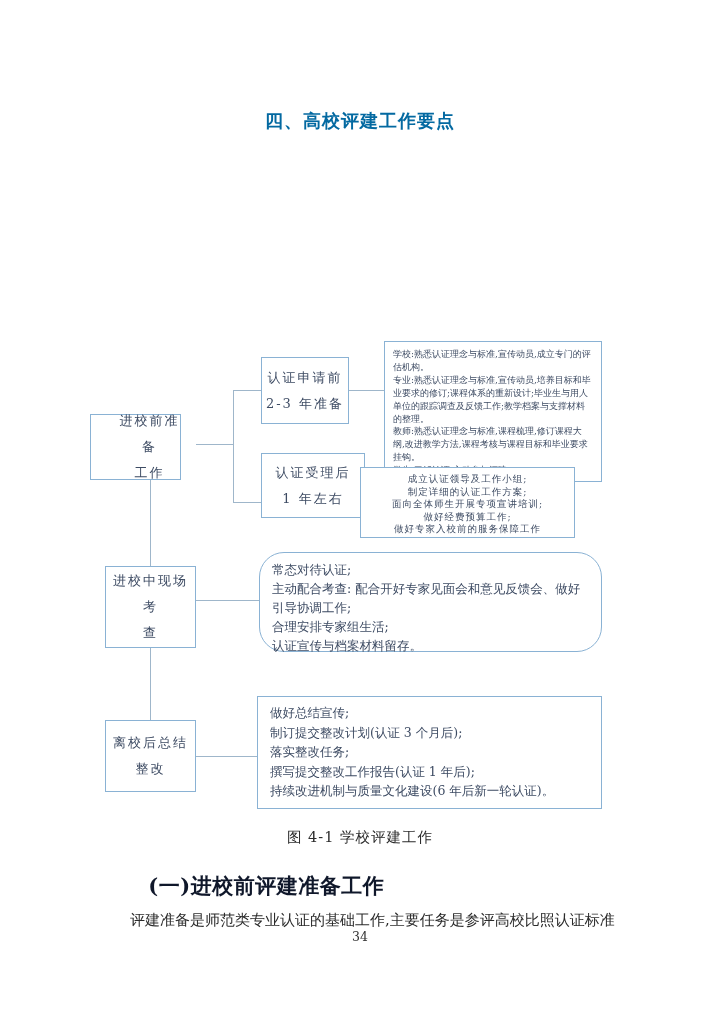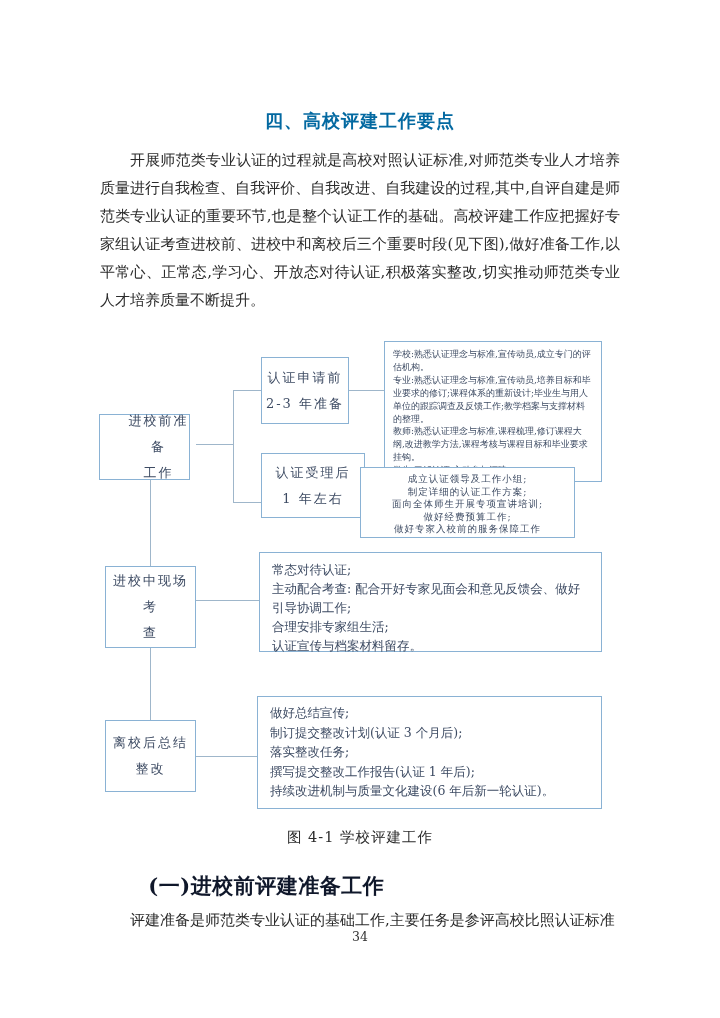--- a/index.html
+++ b/index.html
@@ -32,49 +32,48 @@
   
   .box{
     position:absolute;border:1.5px solid #8ab2d4;background:#fff;
     box-sizing:border-box;color:#3d4b63;
   }
   .nodebox{
     display:flex;align-items:center;justify-content:center;text-align:center;
     white-space:pre-line;font-size:13px;line-height:26px;letter-spacing:2px;
   }
   .detail{white-space:pre-line;text-align:left;}
-  #box-a {left:99px;top:414px;width:91px;height:66px;padding-left:28px;}
+  #box-a {left:90px;top:414px;width:91px;height:66px;padding-left:28px;}
   #box-b {left:105px;top:566px;width:91px;height:82px;}
   #box-c {left:105px;top:720px;width:91px;height:72px;}
   #box-m1{left:261px;top:357px;width:88px;height:67px;}
   #box-m2{left:261px;top:453px;width:104px;height:65px;}
   #box-r1{left:384px;top:317px;width:218px;height:141px;font-size:9px;line-height:12.9px;padding:6px 8px;margin-top:24px;}
   #box-r2{left:360px;top:467px;width:215px;height:71px;font-size:9.5px;line-height:12.6px;padding:5px 3px;letter-spacing:1px;text-align:center;}
-  #box-r3{left:259px;top:552px;width:343px;height:100px;font-size:12.5px;line-height:19px;padding:7px 12px;}
+  #box-r3{left:259px;top:552px;width:343px;height:100px;font-size:12.5px;line-height:19px;padding:7px 12px;border-radius:25px;}
   #box-r4{left:257px;top:696px;width:345px;height:113px;font-size:12.5px;line-height:19.5px;padding:6px 12px;}
   .line{position:absolute;background:#9fb6ca;}
   .l1 {left:196px;top:444px;width:37px;height:1px;}
   .l2 {left:233px;top:390px;width:1px;height:113px;}
   .l3 {left:233px;top:390px;width:28px;height:1px;}
   .l4 {left:233px;top:502px;width:28px;height:1px;}
   .l5 {left:349px;top:390px;width:35px;height:1px;}
   .l6 {left:349px;top:500px;width:33px;height:1px;}
   .l7 {left:150px;top:480px;width:1px;height:86px;}
   .l8 {left:196px;top:600px;width:63px;height:1px;}
   .l9 {left:150px;top:633px;width:1px;height:87px;}
   .l10{left:196px;top:756px;width:61px;height:1px;}
 </style>
 </head>
 <body>
 
 <div class="page">
 
   <div class="doc-title">四、高校评建工作要点</div>
 
-  <div class="para para-intro">开展师范类专业认证的过程就是高校对照认证标准,对师范类专业人才培养质量进行自我检查、自我评价、自我改进、自我建设的过程,其中,自评自建是师范类专业认证的重要环节,也是整个认证工作的基础。高校评建工作应把握好专家组认证考查进校前、进校中和离校后三个重要时段(见下图),做好准备工作,以平常心、正常态,学习心、开放态对待认证,积极落实整改,切实推动师范类专业人才培养质量不断提升。</div>
 
   <div>
 
     <div class="line l1"></div>
     <div class="line l2"></div>
     <div class="line l3"></div>
     <div class="line l4"></div>
     <div class="line l5"></div>
     <div class="line l6"></div>
     <div class="line l7"></div>

